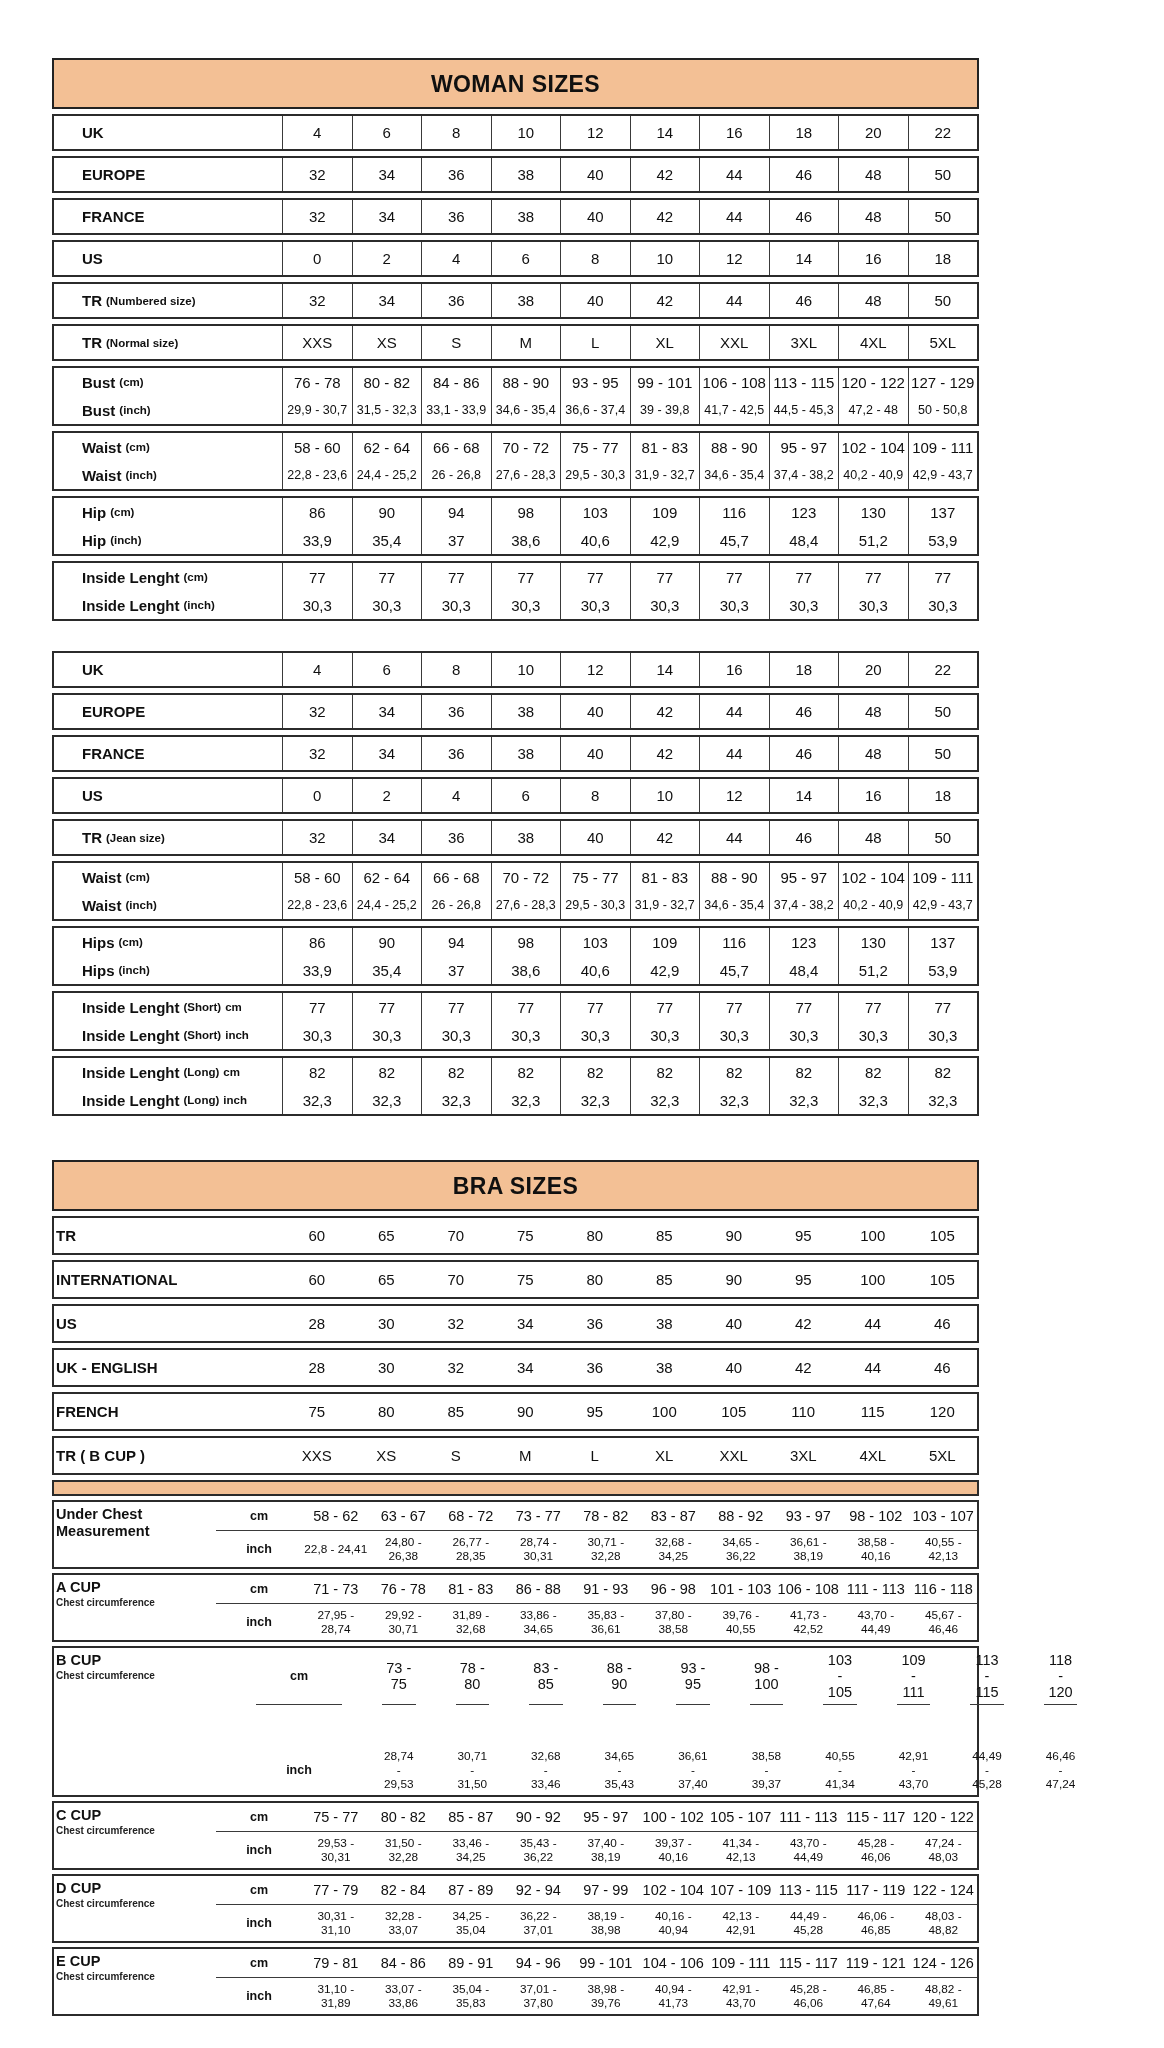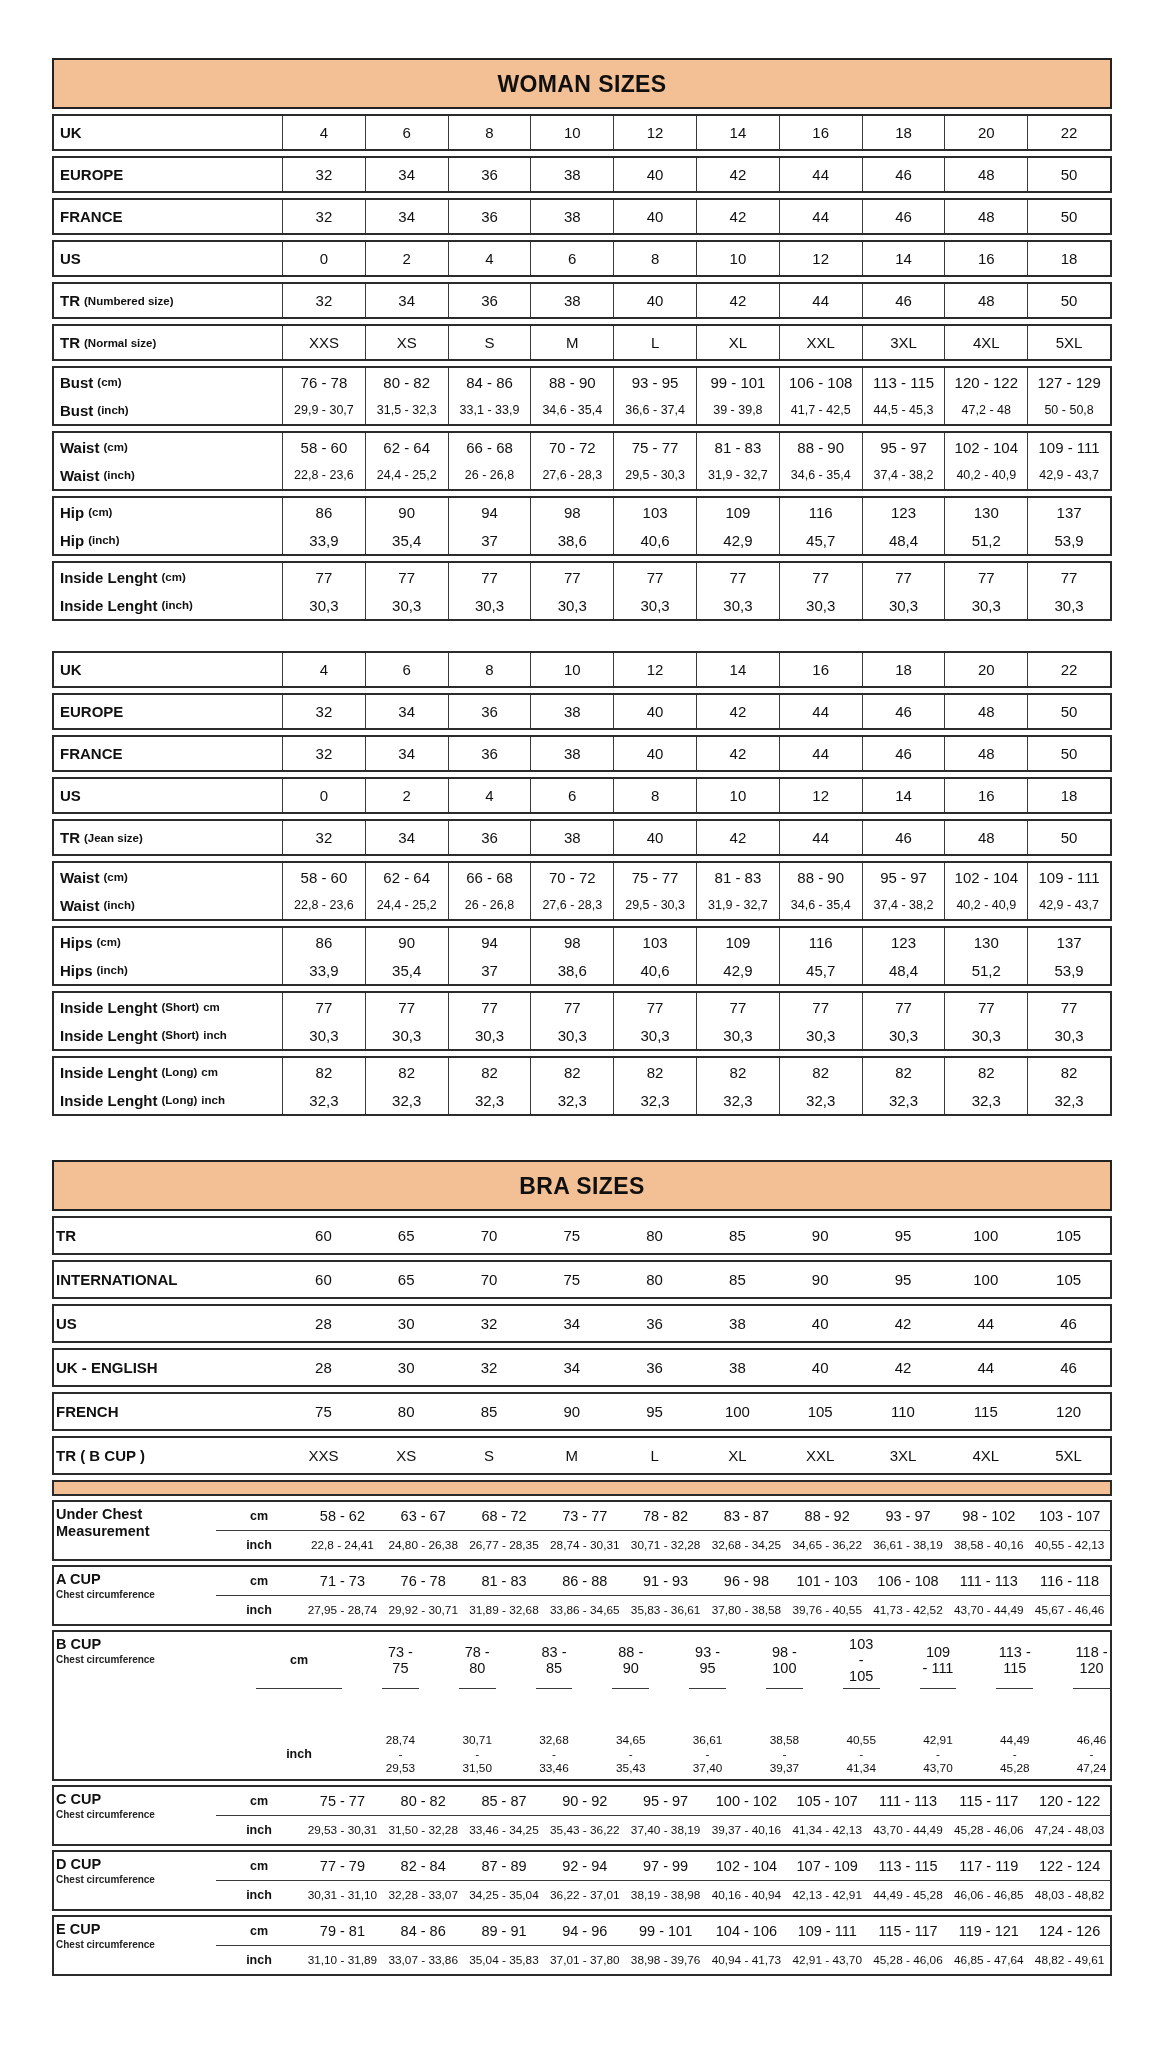--- a/index.html
+++ b/index.html
@@ -9,21 +9,21 @@
     --line:1.6px solid #3a3a3a;
   }
   html,body{margin:0;padding:0;background:#ffffff;}
   body{
     width:1164px;
     font-family:"Liberation Sans", sans-serif;
     color:var(--txt);
     -webkit-font-smoothing:antialiased;
   }
   .page{padding:58px 52px 48px 52px;}
-  .size-table{width:1060px;}
+  .size-table{width:927px;}
 
   
   .t-header{
     background:var(--orange);
     border:2.5px solid #222;
     text-align:center;
     padding:11px 0 9px 0;
   }
   .t-title{font-weight:bold;font-size:23px;letter-spacing:.4px;}
   .t-subtitle{font-weight:bold;font-size:13px;margin-top:2px;}
@@ -41,21 +41,21 @@
     font-size:15px;
     padding:6px 2px;
     min-height:21px;
   }
   .pair .c{padding:4px 2px;min-height:20px;}
   .vl .c{border-left:var(--line);}
   .vl .c.lbl{border-left:none;}
   .c.lbl{
     justify-content:flex-start;
     text-align:left;
-    padding-left:6px;
+    padding-left:28px;
     font-weight:bold;
   }
   .lbl .paren{font-size:11.5px;font-weight:bold;margin-left:4px;}
   .lbl .tail{font-size:11.5px;font-weight:bold;margin-left:4px;}
   .c.small{font-size:12.5px;}
 
   
   .plain .c{padding:7px 2px;}
 
   

